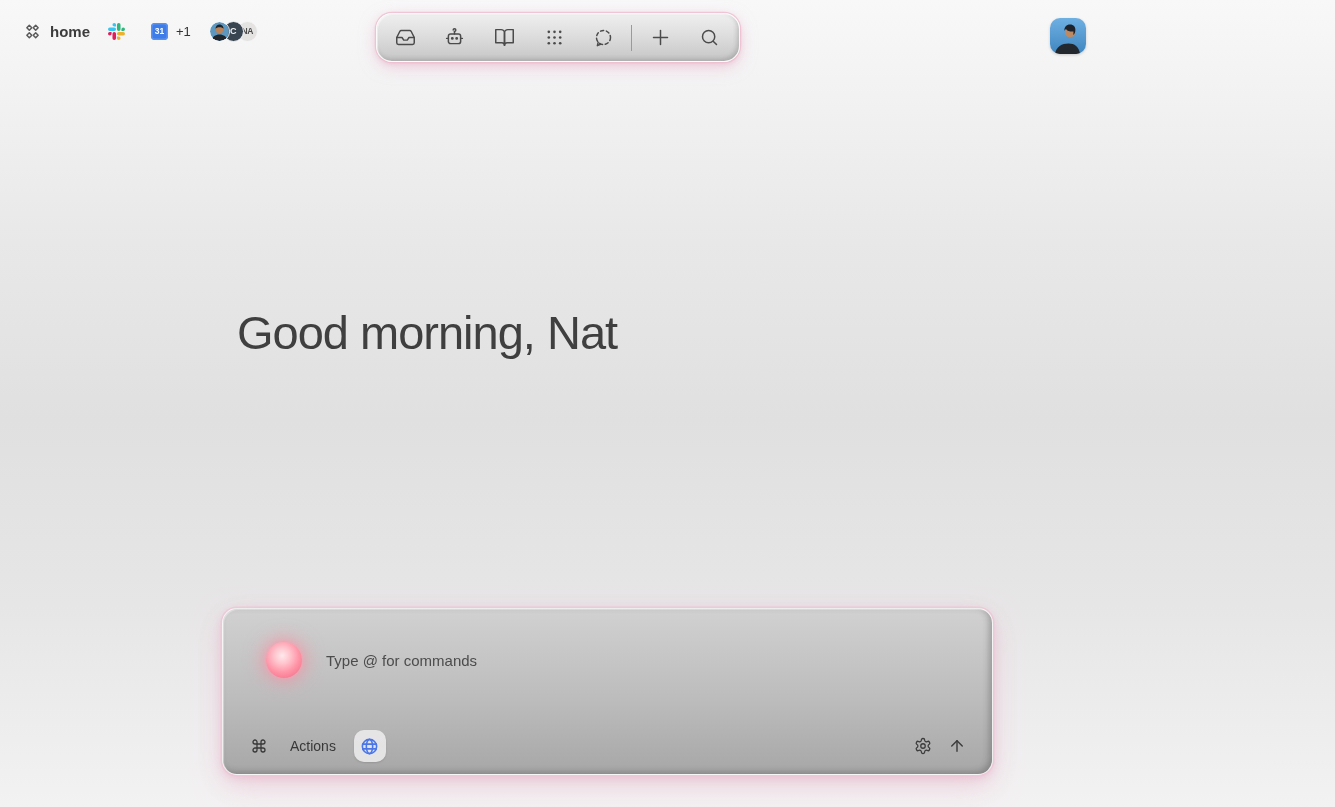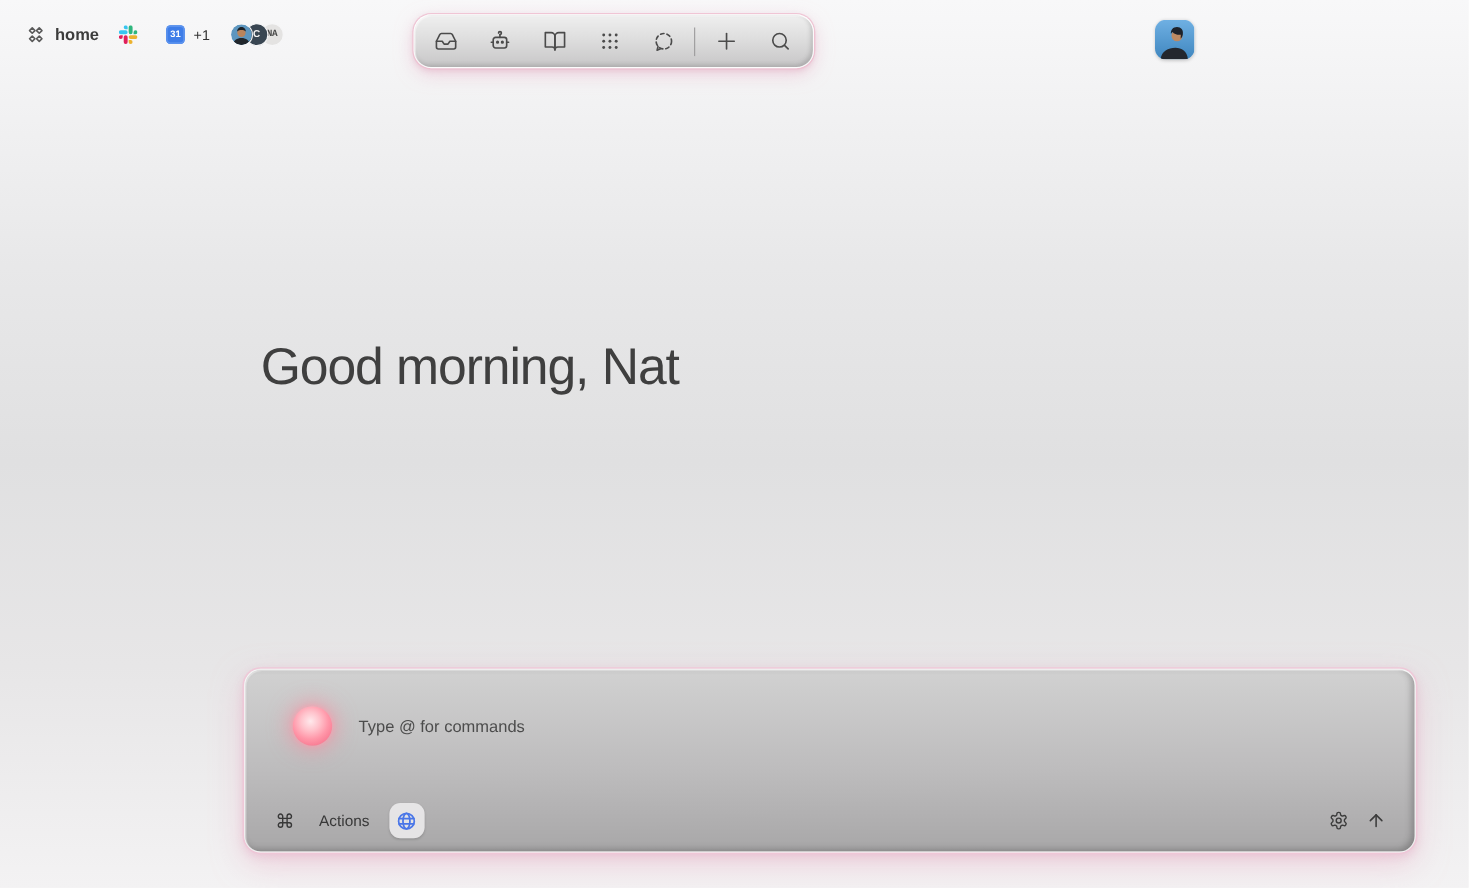--- a/index.html
+++ b/index.html
@@ -16,21 +16,21 @@
   .integr { display:flex; align-items:center; gap:6px; cursor:pointer; }
   .gcal { width:17px; height:17px; border-radius:4px; background:#3e7de8; display:flex; align-items:center; justify-content:center;
           box-shadow:inset 0 0 0 1.5px #5b92ee;margin-left:20px; }
   .gcal span { color:#fff; font-size:8.5px; font-weight:700; }
   .overflow { font-size:13px; color:#333; margin-left:2px; }
   .stack { display:flex; align-items:center; cursor:pointer; }
   .mini { width:21px; height:21px; border-radius:50%; border:1.5px solid #f6f6f7; display:flex; align-items:center; justify-content:center; }
   .mini + .mini, .stack svg + .mini { margin-left:-7px; }
   .mini.dark  { background:#394652; z-index:2; }
   .mini.dark span { color:#f2f2f2; font-size:9px; font-weight:700; }
-  .mini.light { background:#e4e3e2; z-index:1;font-family:Liberation Mono, monospace; }
+  .mini.light { background:#e4e3e2; z-index:1; }
   .mini.light span { color:#4a4a4a; font-size:8.5px; font-weight:700; letter-spacing:-.3px; }
   .mini-photo { border-radius:50%; border:1.5px solid #f6f6f7; z-index:3; }
 
   .toolbar { position:absolute; left:50%; transform:translateX(-50%); top:13px; height:49px; width:364px;
     display:flex; align-items:center; padding:0 4px; border-radius:16px;
     background:linear-gradient(180deg,#efefef 0%,#dedede 45%,#c7c6c7 100%);
     border:1px solid rgba(255,255,255,.85);
     box-shadow:0 0 0 1.2px rgba(238,190,208,.85), 0 5px 16px rgba(233,175,198,.55), 0 2px 5px rgba(210,160,180,.35),
                inset -2px -2px 4px rgba(70,70,70,.22), inset 1px 1px 1px rgba(255,255,255,.6);
   }
@@ -40,21 +40,21 @@
 
   .profile { position:absolute; right:29px; top:18px; width:36px; height:36px; border-radius:10px; overflow:hidden;
              cursor:pointer; box-shadow:0 1px 3px rgba(0,0,0,.18); }
 
   
   .hero { position:absolute; left:237px; top:309px; }
   .hero h1 { font-size:47px; font-weight:500; letter-spacing:-1px; color:#3f3f3f; line-height:1; }
   .hero h2 { font-size:47px; font-weight:500; letter-spacing:-1px; color:#bdbdbd; line-height:1; margin-top:24px; }
 
   
-  .composer { position:absolute; left:222px; top:608px; width:1065px; height:167px; border-radius:15px;
+  .composer { position:absolute; left:222px; top:608px; width:771px; height:167px; border-radius:15px;
     background:linear-gradient(180deg,#d1d1d1 0%,#bdbcbd 55%,#a8a7a8 100%);
     border:1px solid rgba(255,255,255,.8);
     box-shadow:0 0 0 1.5px rgba(240,198,215,.9), 0 10px 28px rgba(233,178,200,.55), 0 3px 9px rgba(220,165,190,.45),
                inset -3px -2px 6px rgba(55,55,55,.32), inset 1px 1px 1px rgba(255,255,255,.5);
     display:flex; flex-direction:column; cursor:text;
   }
   .row-top { display:flex; align-items:center; gap:24px; padding:33px 0 0 43px; }
   .orb { width:36px; height:36px; border-radius:50%;
     background:radial-gradient(circle at 45% 38%, #ffe9ec 0%, #ffc3cc 28%, #ff96a8 55%, #f97e95 75%, rgba(249,145,165,.35) 100%);
     box-shadow:0 0 18px 4px rgba(250,140,160,.65), 0 0 5px rgba(255,170,185,.9);

